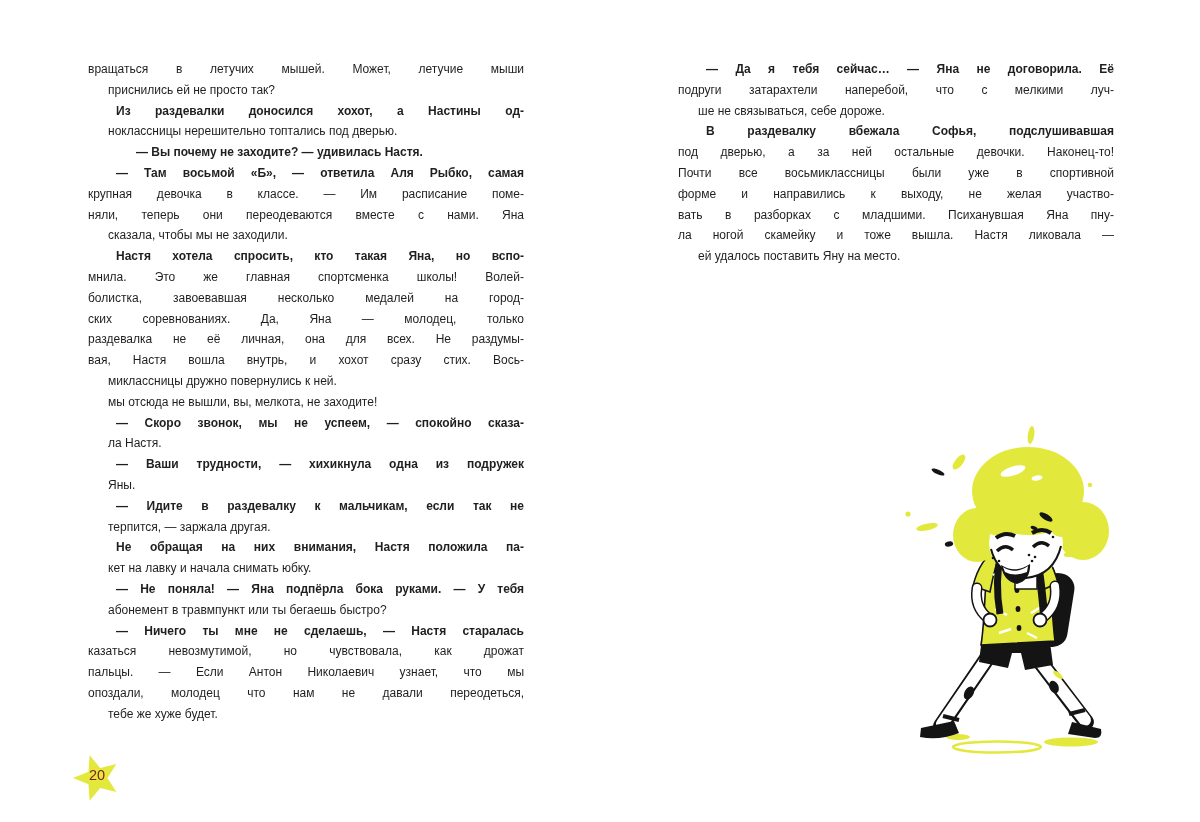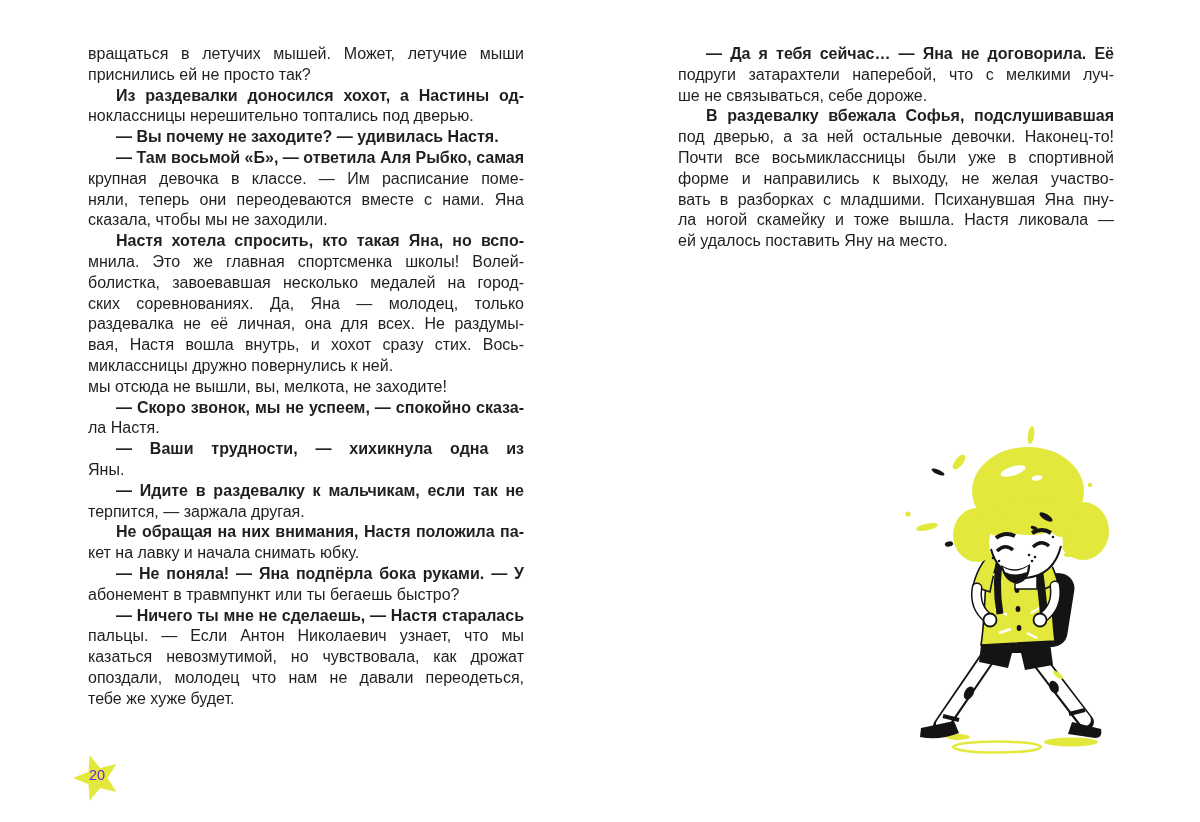--- a/index.html
+++ b/index.html
@@ -4,40 +4,40 @@
 <style>
   html,body{margin:0;padding:0;}
   body{
     width:1200px;height:822px;position:relative;overflow:hidden;
     background:#ffffff;
     font-family:"Liberation Sans","DejaVu Sans",sans-serif;
     color:#1f1f1f;
   }
   .spread{position:absolute;inset:0;}
   .text-column{
-    position:absolute;top:44px;width:436px;
-    font-size:16px;line-height:20.8px;
+    position:absolute;top:59px;width:436px;
+    font-size:12px;line-height:20.8px;
     color:#1f1f1f;
   }
   .text-column.left-col{left:88px;}
   .text-column.right-col{left:678px;}
   .line{
     height:20.8px;line-height:20.8px;
     text-align:justify;text-align-last:justify;
     overflow:hidden;white-space:nowrap;
   }
   .line.justify{white-space:normal;}
-  .line.last{text-align-last:left;white-space:nowrap;}
+  .line.last{text-align-last:left;white-space:nowrap;margin-left:20px;}
   .line.indent{text-indent:28px;font-weight:bold;}
   .page-number-star{
     position:absolute;left:69px;top:750px;width:56px;height:56px;
   }
   .page-number-star .num{
     position:absolute;left:0;top:17px;width:56px;
-    text-align:center;font-size:14.5px;color:#6d28d9;
+    text-align:center;font-size:14.5px;color:#7f1d1d;
   }
   .illustration{
     position:absolute;left:885px;top:425px;width:300px;height:330px;
   }
 </style>
 </head>
 <body>
 
 <div class="spread">
 
@@ -63,22 +63,22 @@
       <div class="line last">ла Настя.</div>
       <div class="line justify indent">— Ваши трудности, — хихикнула одна из подружек</div>
       <div class="line last">Яны.</div>
       <div class="line justify indent">— Идите в раздевалку к мальчикам, если так не</div>
       <div class="line last">терпится, — заржала другая.</div>
       <div class="line justify indent">Не обращая на них внимания, Настя положила па-</div>
       <div class="line last">кет на лавку и начала снимать юбку.</div>
       <div class="line justify indent">— Не поняла! — Яна подпёрла бока руками. — У тебя</div>
       <div class="line last">абонемент в травмпункт или ты бегаешь быстро?</div>
       <div class="line justify indent">— Ничего ты мне не сделаешь, — Настя старалась</div>
+      <div class="line justify">казаться невозмутимой, но чувствовала, как дрожат</div>
       <div class="line justify">пальцы. — Если Антон Николаевич узнает, что мы</div>
-      <div class="line justify">казаться невозмутимой, но чувствовала, как дрожат</div>
       <div class="line justify">опоздали, молодец что нам не давали переодеться,</div>
       <div class="line last">тебе же хуже будет.</div>
     </div>
 
   <div class="text-column right-col">
       <div class="line justify indent">— Да я тебя сейчас… — Яна не договорила. Её</div>
       <div class="line justify">подруги затарахтели наперебой, что с мелкими луч-</div>
       <div class="line last">ше не связываться, себе дороже.</div>
       <div class="line justify indent">В раздевалку вбежала Софья, подслушивавшая</div>
       <div class="line justify">под дверью, а за ней остальные девочки. Наконец-то!</div>

